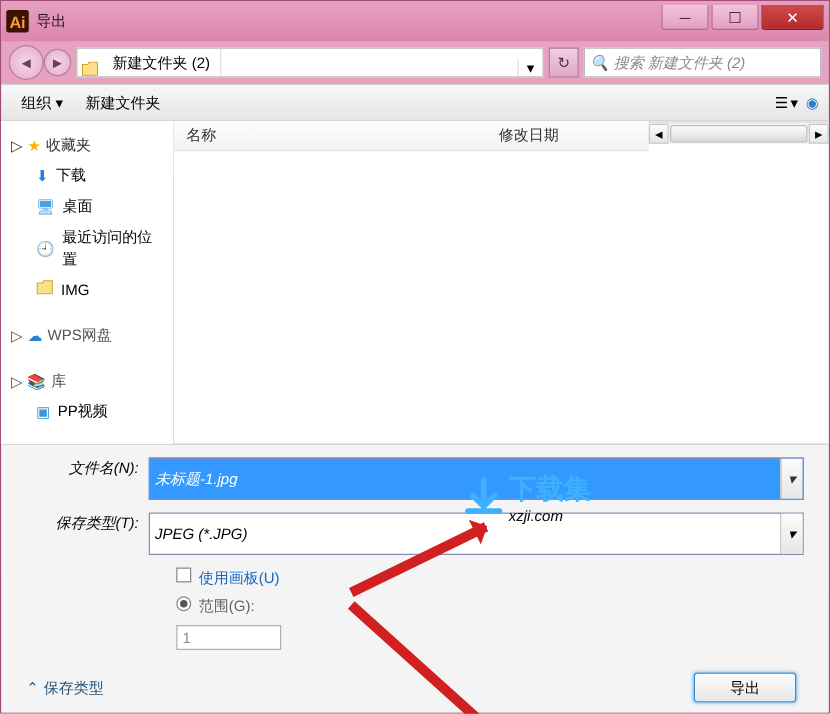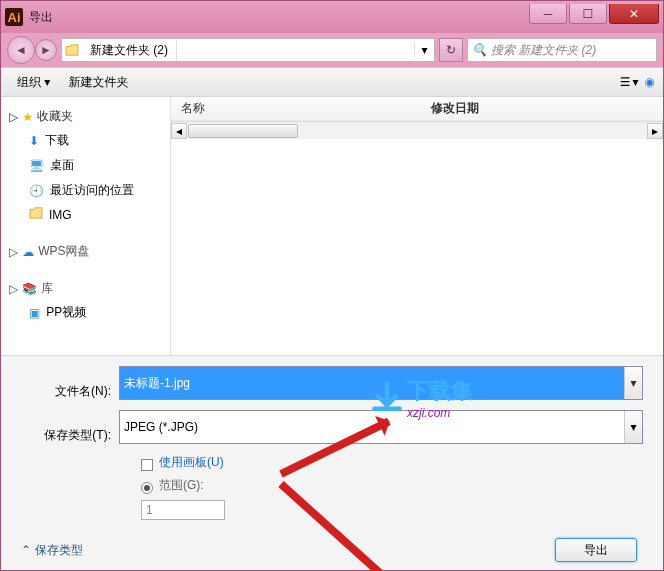--- a/index.html
+++ b/index.html
@@ -8,74 +8,74 @@
 .titlebar { height: 32px; display: flex; align-items: center; padding: 0 4px; background: linear-gradient(#e6a0c0, #db86ad); }
 .app-icon { width: 18px; height: 18px; background: #3b1200; color: #ff9a3c; display: flex; align-items: center; justify-content: center; font-weight: bold; font-size: 13px; border-radius: 2px; margin-right: 6px; }
 .title-text { color: #2a1020; flex: 1; }
 .win-btns { display: flex; gap: 2px; margin-top: -6px; }
 .win-btn { width: 38px; height: 20px; background: linear-gradient(#f3c4dc, #e29fc4); border: 1px solid #b06b92; border-top: none; border-radius: 0 0 3px 3px; display: flex; align-items: center; justify-content: center; color: #4a2840; }
 .win-btn.close { width: 50px; background: linear-gradient(#d24a4a, #b42a2a); color: #fff; border-color: #8a1c1c; }
 .navrow { height: 34px; display: flex; align-items: center; padding: 0 6px; gap: 4px; }
 .nav-arrows { display: flex; align-items: center; gap: 0; }
 .nav-circle { width: 28px; height: 28px; border-radius: 50%; background: radial-gradient(#f6d8e8, #e4a9cc); border: 1px solid #b87ca2; display: flex; align-items: center; justify-content: center; color: #6b3f59; }
 .nav-circle.small { width: 22px; height: 22px; }
-.breadcrumb { flex: 1; height: 24px; background: #fff; border: 1px solid #b7b7b7; display: flex; align-items: center; }
+.breadcrumb { flex: 1; height: 24px; background: #fff; border: 1px solid #b7b7b7; display: flex; align-items: flex-end; }
 .bc-ico { width: 20px; display: flex; align-items: center; justify-content: center; }
 .folder-svg { width: 14px; height: 12px; }
 .bc-seg { padding: 0 8px; height: 100%; display: flex; align-items: center; border-right: 1px solid #e0e0e0; }
 .bc-drop { width: 20px; display: flex; align-items: center; justify-content: center; margin-left: auto; border-left: 1px solid #e0e0e0; }
 .refresh { width: 24px; height: 24px; background: linear-gradient(#f1cfe2, #e0a8c9); border: 1px solid #b87ca2; display: flex; align-items: center; justify-content: center; color: #5a2f47; }
 .search { flex: 0 0 190px; height: 24px; background: #fff; border: 1px solid #b7b7b7; display: flex; align-items: center; padding: 0 4px; color: #8a8a8a; font-style: italic; gap: 4px; }
 .toolbar { height: 30px; background: linear-gradient(#f7f7f7, #e6e6e6); border-top: 1px solid #d0d0d0; border-bottom: 1px solid #d6d6d6; display: flex; align-items: center; padding: 0 8px; gap: 2px; }
 .tb-btn { padding: 3px 8px; border-radius: 2px; }
 .tb-right { margin-left: auto; display: flex; align-items: center; gap: 6px; }
 .view-btn { display: flex; align-items: center; gap: 2px; }
 .main { flex: 1; display: flex; min-height: 0; }
 .sidebar { width: 170px; background: #fff; border-right: 1px solid #e0e0e0; overflow-y: auto; padding: 8px 0; }
 .side-group { margin-bottom: 14px; }
 .side-head { display: flex; align-items: center; gap: 4px; padding: 3px 8px; color: #555; }
 .side-head.fav { color: #333; }
 .side-item { display: flex; align-items: center; gap: 6px; padding: 4px 8px 4px 28px; }
 .star-ico { color: #f7b500; }
 .cloud-ico { color: #2a7fd4; }
 .libs-ico { color: #2a7fd4; }
-.file-pane { flex: 1; display: flex; flex-direction: column; background: #fff; }
+.file-pane { flex: 1; display: flex; background: #fff; }
 .col-headers { height: 24px; display: flex; align-items: center; border-bottom: 1px solid #e8e8e8; background: linear-gradient(#fdfdfd,#f2f2f2); }
 .col { padding: 0 10px; color: #333; }
 .col.name { width: 250px; }
-.col.date { width: 130px; font-weight: bold; }
+.col.date { width: 130px; }
 .col.type { flex: 1; }
 .empty { flex: 1; display: flex; align-items: flex-start; justify-content: center; padding-top: 30px; color: #333; position: relative; }
 .hscroll { height: 18px; background: #eee; display: flex; align-items: center; border-top: 1px solid #ddd; }
 .hscroll .arrow { width: 16px; height: 16px; background: linear-gradient(#fcfcfc,#e6e6e6); border: 1px solid #c8c8c8; display: flex; align-items: center; justify-content: center; }
 .hscroll .track { flex: 1; height: 16px; background: #f2f2f2; display: flex; }
 .hscroll .thumb { width: 110px; height: 14px; margin: 1px; background: linear-gradient(#fafafa,#dcdcdc); border: 1px solid #bdbdbd; border-radius: 2px; }
 .bottom { background: #f4f4f4; border-top: 1px solid #d6d6d6; padding: 10px 20px 8px 20px; display: flex; flex-direction: column; gap: 10px; position: relative; }
-.field-row { display: flex; align-items: flex-end; gap: 8px; }
+.field-row { display: flex; align-items: flex-start; gap: 8px; font-style: italic; }
 .field-label { width: 90px; text-align: right; }
 .field-input, .field-select { flex: 1; height: 34px; border: 1px solid #8b8bb0; background: #fff; padding: 0 4px; display: flex; align-items: center; position: relative; }
 .field-input.sel { background: #3399ff; color: #fff; }
 .field-select .dd { position: absolute; right: 0; top: 0; width: 18px; height: 100%; border-left: 1px solid #c9c9c9; background: linear-gradient(#fcfcfc,#e6e6e6); display: flex; align-items: center; justify-content: center; }
 .options { padding-left: 120px; display: flex; flex-direction: column; gap: 6px; }
-.opt { display: flex; align-items: flex-end; gap: 6px; color: #666; }
+.opt { display: flex; align-items: flex-start; gap: 6px; color: #666; }
 .opt.on { color: #1a65c0; }
 .checkbox, .radio { width: 12px; height: 12px; border: 1px solid #888; background: #fff; display: inline-block; }
 .radio { border-radius: 50%; }
 .radio.sel::after { content: ""; display: block; width: 6px; height: 6px; background: #555; border-radius: 50%; margin: 2px; }
 .range-input { width: 84px; height: 20px; border: 1px solid #b0b0b0; background: #fff; padding: 0 4px; display: flex; align-items: center; color: #888; }
 .footer { display: flex; align-items: center; justify-content: space-between; padding-top: 8px; }
 .hide-folders { display: flex; align-items: center; gap: 4px; color: #28557a; }
 .ftr-btns { display: flex; gap: 10px; margin-right: 6px; }
 .btn { min-width: 82px; height: 24px; background: linear-gradient(#fdfdfd,#e6e6e6); border: 1px solid #9a9a9a; border-radius: 3px; display: flex; align-items: center; justify-content: center; }
 .btn.primary { border: 1px solid #3a8fd4; box-shadow: 0 0 3px #6bb5ee; }
 .watermark { position: absolute; right: 170px; bottom: 100px; display: flex; align-items: center; gap: 2px; pointer-events: none; }
 .wm-arrow { width: 36px; height: 36px; }
 .wm-text { display: flex; flex-direction: column; align-items: flex-start; }
 .wm-cn { font-size: 22px; font-weight: bold; color: #3db1ff; }
-.wm-url { font-size: 12px; color: #a21caf; font-style: italic; }
+.wm-url { font-size: 12px; color: #000000; font-style: italic; }
 .red-arrow1, .red-arrow2 { position: absolute; width: 120px; height: 8px; background: #d02020; transform-origin: left center; pointer-events: none; }
 .red-arrow1 { left: 260px; top: 16px; transform: rotate(-26deg); }
 .red-arrow2 { left: 260px; top: 26px; transform: rotate(42deg); width: 210px; }
 .red-arrow1::after, .red-arrow2::after { content: ""; position: absolute; right: -12px; top: -7px; border: 11px solid transparent; border-left-color: #d02020; }
 </style>
 </head>
 <body>
 
 <div class="window">
 

